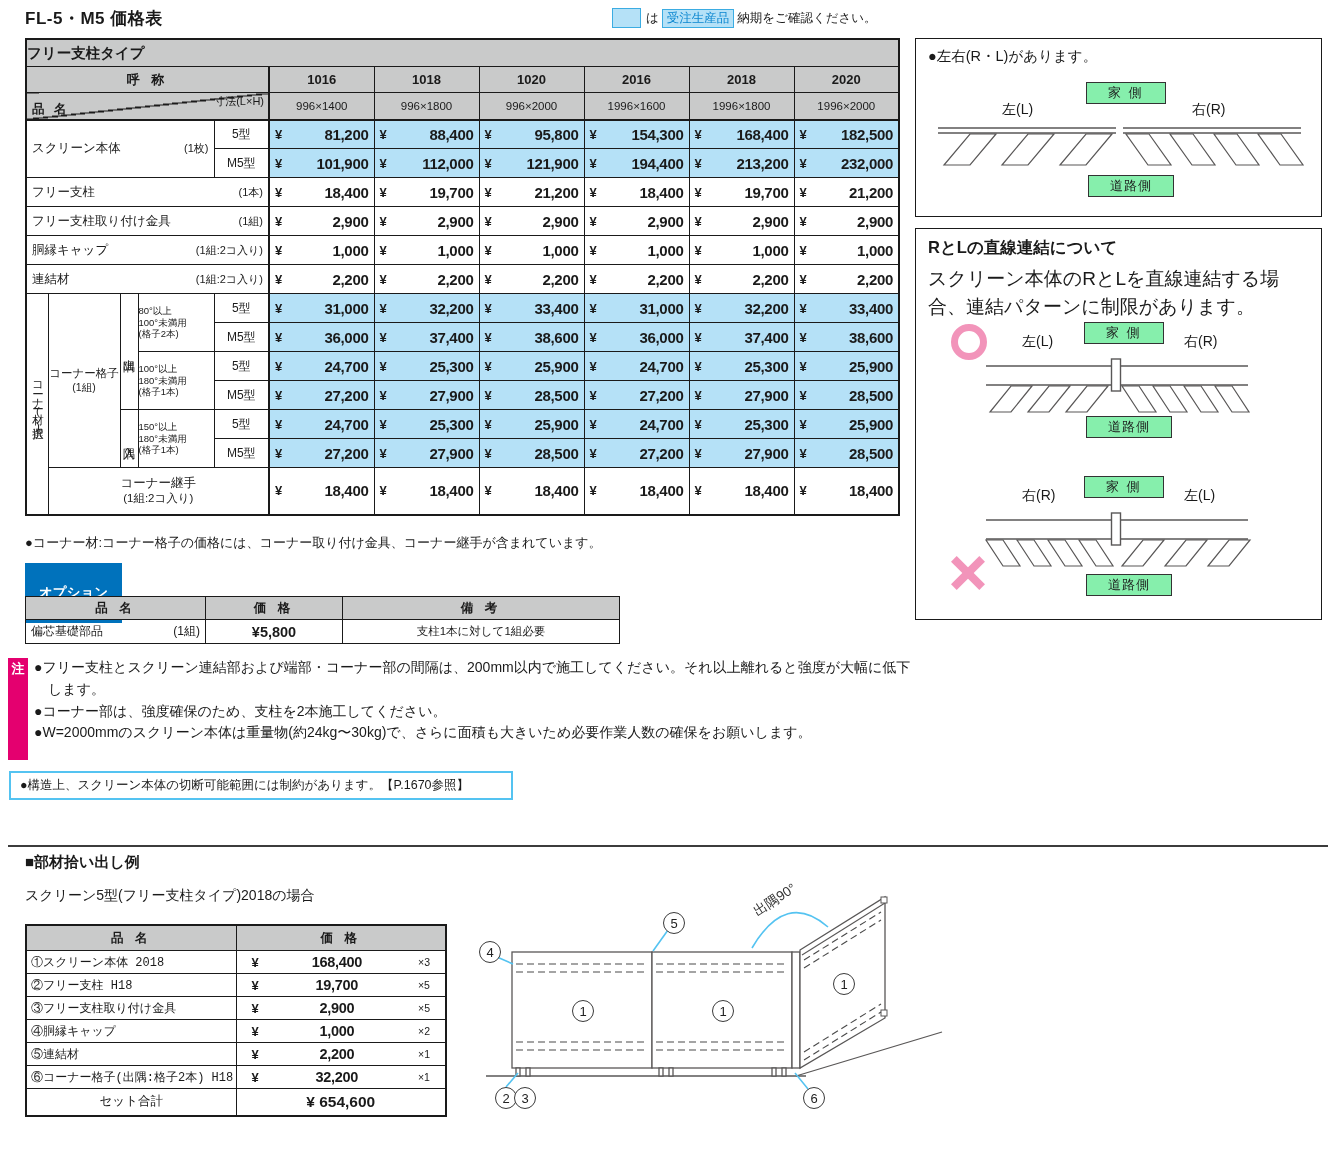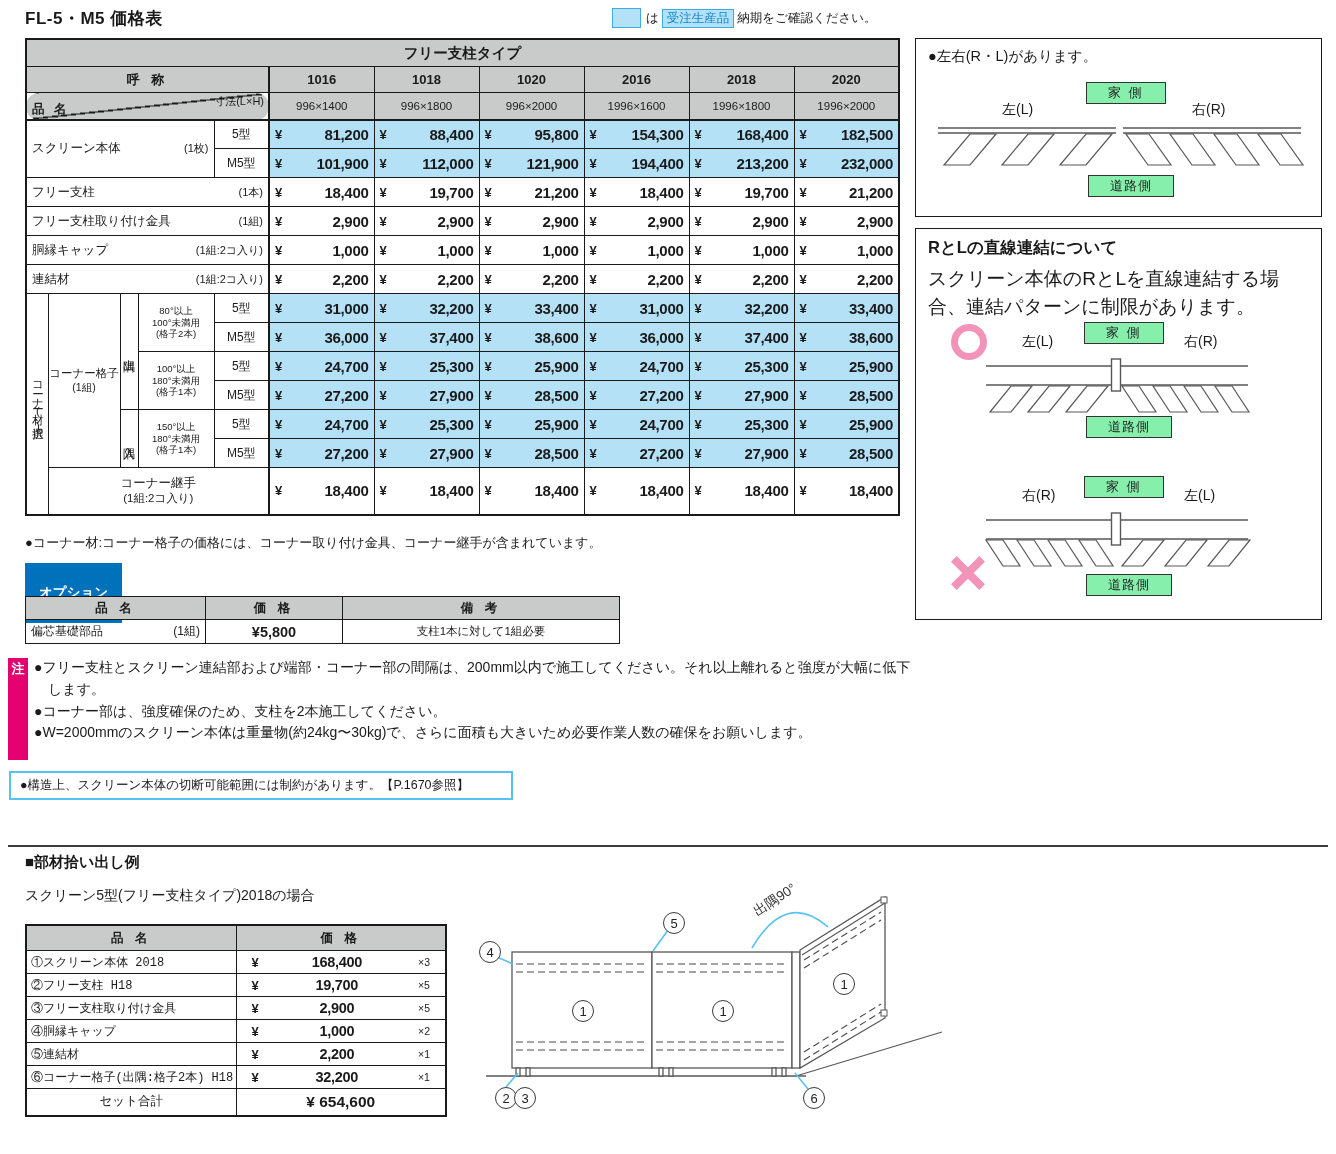--- a/index.html
+++ b/index.html
@@ -10,39 +10,39 @@
   
   #page-title{left:25px;top:7px;font-size:17px;font-weight:bold;letter-spacing:.5px;}
   #legend{left:612px;top:8px;display:flex;align-items:center;font-size:12.5px;}
   #legend .swatch{width:27px;height:18px;background:#b5e1f7;border:1.5px solid #3bace2;margin-right:5px;}
   #legend .badge{background:#b5e1f7;border:1.5px solid #3bace2;color:#0b86d0;padding:0 4px;margin:0 3px;height:17px;line-height:17px;}
 
   
   #main-table{left:25px;top:38px;border-collapse:collapse;table-layout:fixed;width:873px;border:2px solid #1a1a1a;}
   #main-table td{border:1px solid #1a1a1a;padding:0;overflow:hidden;}
   #main-table .gray{background:#c9caca;}
-  #main-table .ttl{font-size:14.5px;font-weight:bold;text-align:center;height:26px;}
+  #main-table .ttl{font-size:14.5px;font-weight:bold;text-align:left;height:26px;}
   #main-table .hdr{font-size:13px;font-weight:bold;text-align:center;letter-spacing:4px;}
   #main-table .code{font-size:13px;font-weight:bold;text-align:center;}
   #main-table .size{font-size:11.5px;text-align:center;}
   .bL2{border-left-width:2px !important;}
   .bB2{border-bottom-width:2px !important;}
   #main-table .diag{position:relative;background:#c9caca;
-     background-image:linear-gradient(to bottom right,transparent calc(50% - .8px),#1a1a1a calc(50% - .8px),#1a1a1a calc(50% + .8px),transparent calc(50% + .8px));border-radius:13px;}
+     background-image:linear-gradient(to bottom right,transparent calc(50% - .8px),#1a1a1a calc(50% - .8px),#1a1a1a calc(50% + .8px),transparent calc(50% + .8px));}
   #main-table .diag .tr-top{position:absolute;right:4px;top:1px;font-size:11px;}
   #main-table .diag .bl-bot{position:absolute;left:5px;bottom:1px;font-size:12.5px;font-weight:bold;letter-spacing:3px;}
   #main-table .lbl{font-size:12.5px;}
   #main-table .lbl .in{display:flex;justify-content:space-between;align-items:center;padding:0 5px;}
   #main-table .lbl .unit{font-size:11px;white-space:nowrap;}
   #main-table .type{font-size:12px;text-align:center;background:#fff;}
   #main-table .vert1{writing-mode:vertical-rl;text-orientation:upright;font-size:11.5px;text-align:center;letter-spacing:1px;line-height:1;padding:2px 0;}
   #main-table .vert2{writing-mode:vertical-rl;text-orientation:upright;font-size:12px;text-align:center;letter-spacing:2px;line-height:1;}
   #main-table .lat{font-size:11.5px;text-align:center;line-height:1.3;}
   #main-table .lat .unit{font-size:10.5px;}
-  #main-table .angle{font-size:9.5px;text-align:center;line-height:1.2;white-space:pre-line;}
+  #main-table .angle{font-size:9.5px;line-height:1.2;white-space:pre-line;}
   #main-table .joint{font-size:12.5px;text-align:center;line-height:1.35;}
   #main-table .joint .unit{font-size:11.5px;}
   td.price{background:#fff;}
   td.price.hl{background:#b5e1f7;}
   td.price .cellin{display:flex;justify-content:space-between;align-items:center;padding:0 5px 0 5px;height:100%;}
   td.price .yen{font-size:13px;font-weight:bold;}
   td.price .amt{font-size:15px;font-weight:bold;letter-spacing:-.3px;}
   tr.rA{height:26px;} tr.rB{height:26px;} tr.rC{height:27px;} tr.rbody{height:29px;} tr.rjoint{height:47px;}
 
   

